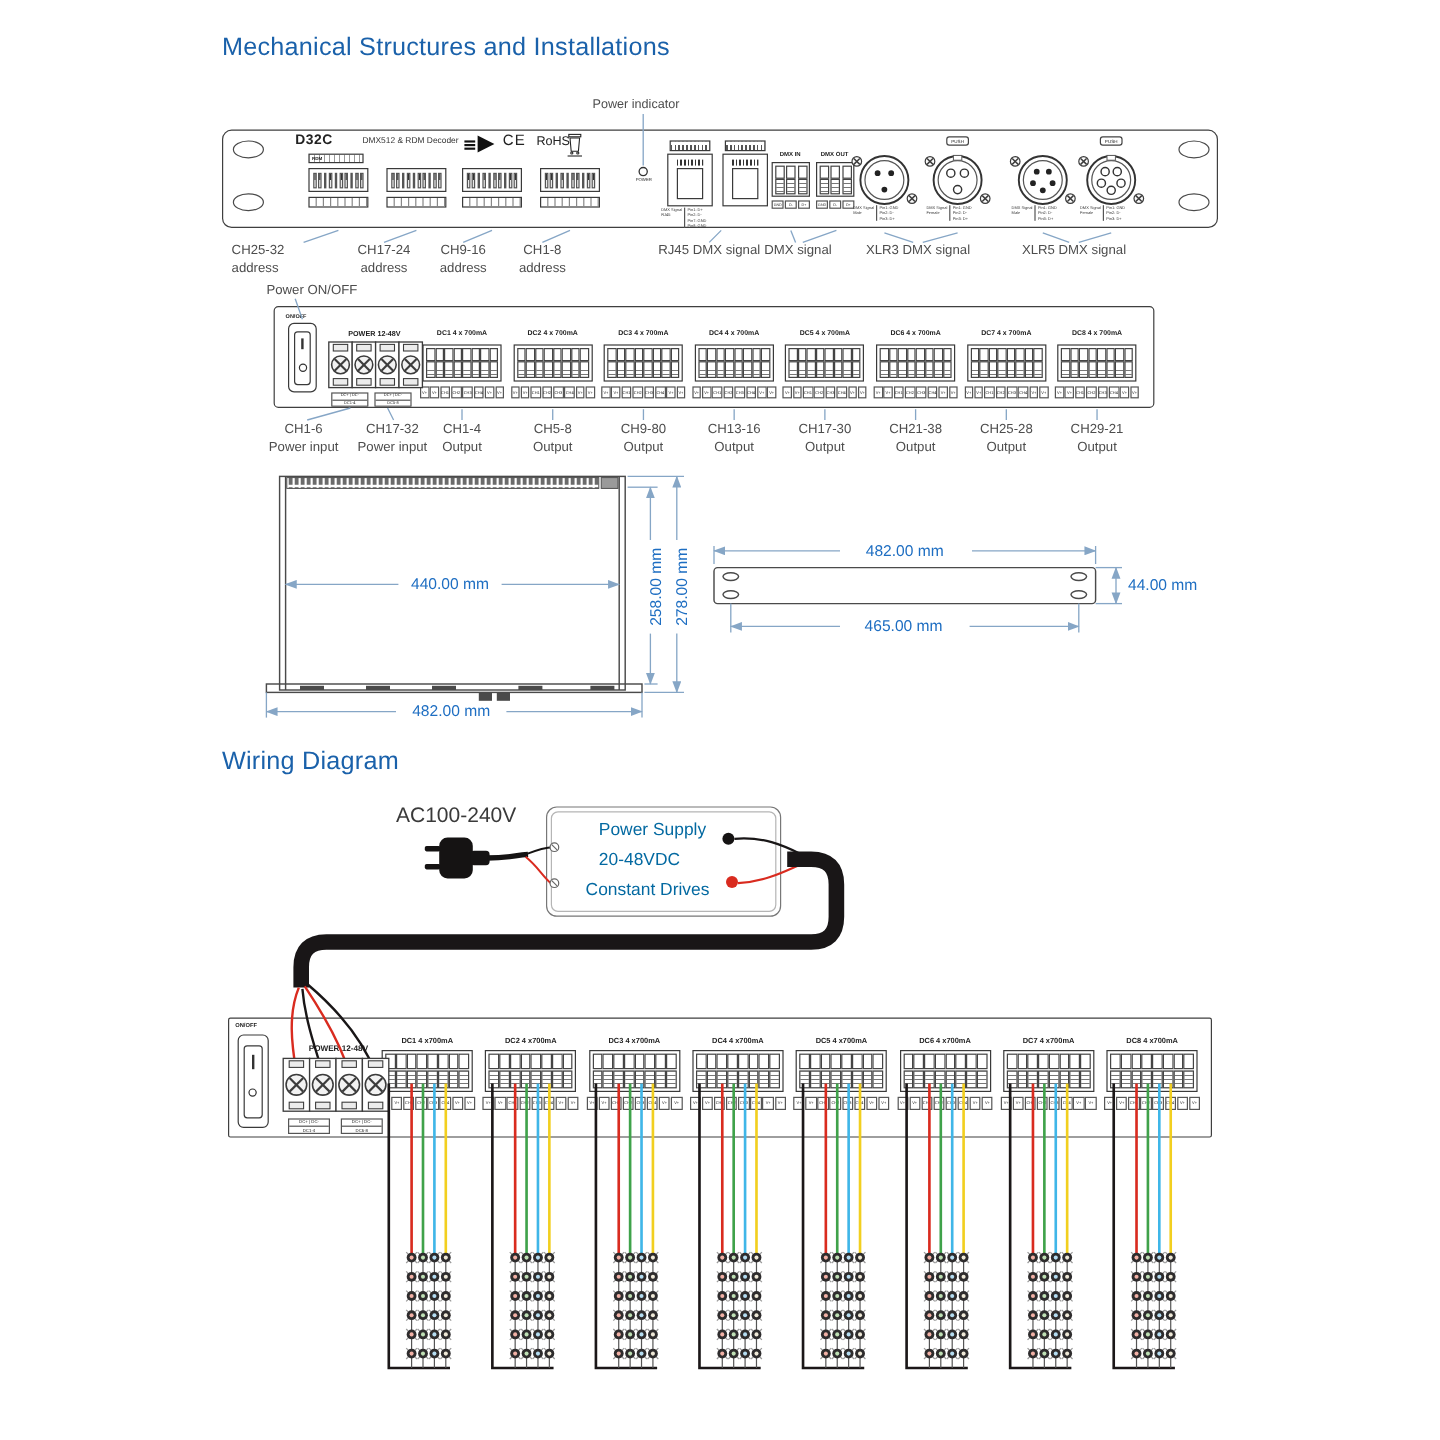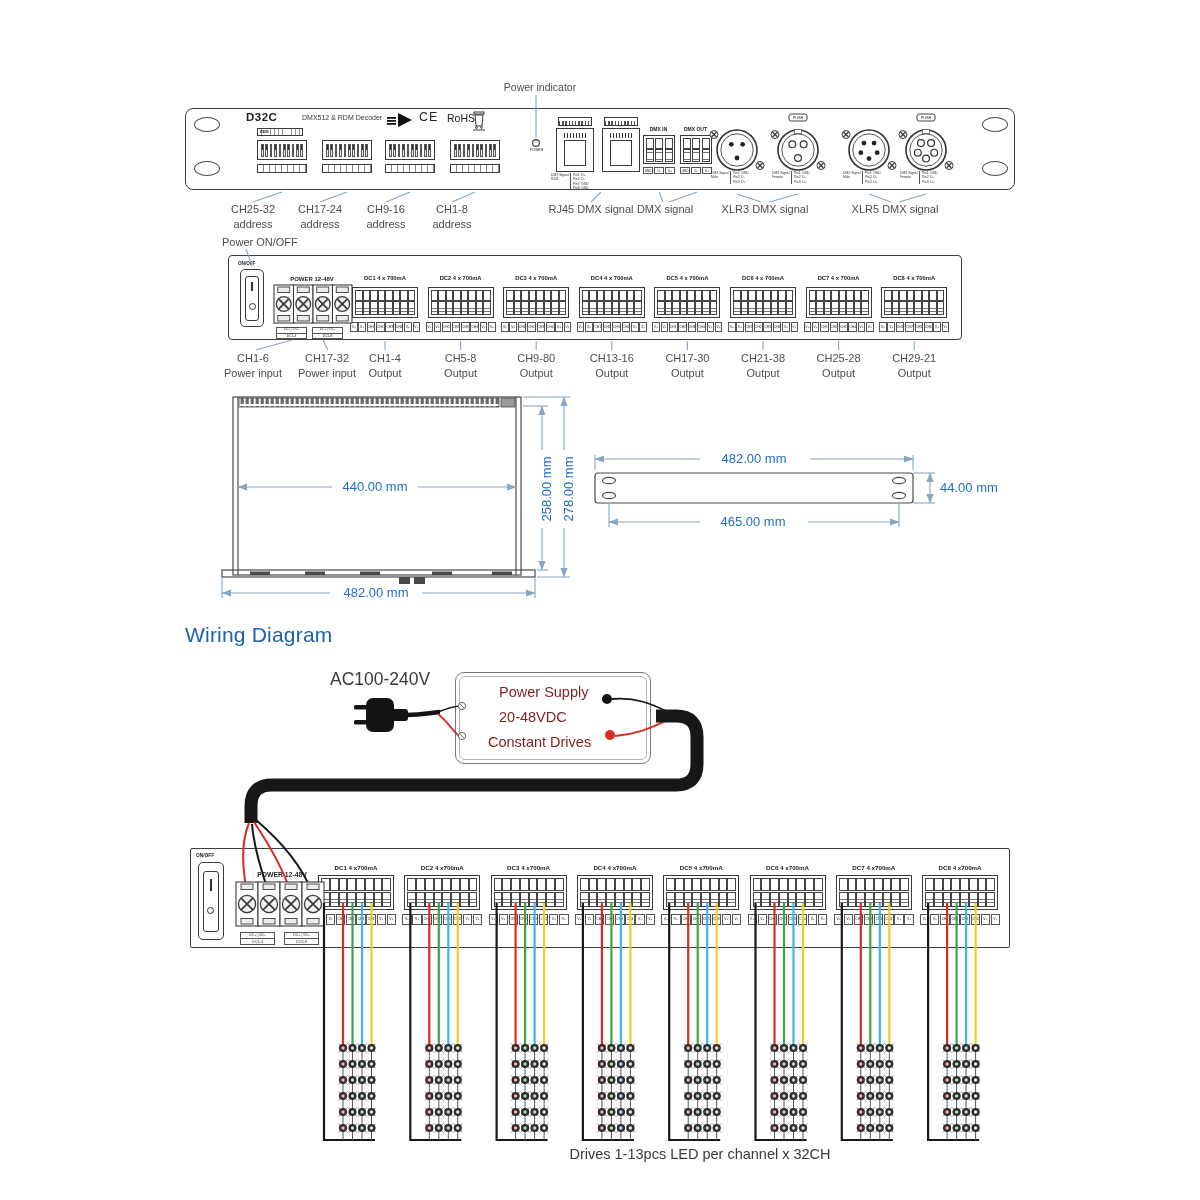--- a/index.html
+++ b/index.html
@@ -9,31 +9,32 @@
   .panel{position:absolute;background:#fff;border:1.5px solid #3f3f3f;z-index:1;box-sizing:border-box}
   .oval{position:absolute;border:1.2px solid #4a4a4a;border-radius:50%;z-index:2;background:#fff}
   .sec-title{position:absolute;font-size:21px;color:#1a61aa;letter-spacing:.2px;z-index:3}
   .cap{position:absolute;color:#4d4d4d;text-align:center;z-index:3}
   svg.ov{position:absolute;left:0;top:0;z-index:5;pointer-events:none}
   .pbox{position:absolute;border:.7px solid #555;background:#fff;z-index:2;text-align:center;
         color:#222;box-sizing:border-box;display:flex;flex-direction:column;justify-content:center}
   .pbox .r1{font-size:3.3px;line-height:1.7;border-bottom:.6px solid #555}
   .pbox .r2{font-size:3.3px;line-height:1.7}
   .dimtxt{font-size:13px;fill:#1e6ec2}
-  .psu-line{position:absolute;font-size:14.5px;color:#7f1d1d;z-index:3}
+  .psu-line{position:absolute;font-size:14.5px;color:#0369a1;z-index:3}
   .conn-cap{position:absolute;display:flex;gap:2px;font-size:3.3px;line-height:1.3;color:#333;
             white-space:pre-line;z-index:3}
   .conn-cap .pins{border-left:.5px solid #555;padding-left:1.5px}
 </style>
 </head>
 <body>
 
 <div id="cv">
 
-  <div class="cap" style="left:490px;top:81px;width:100px;font-size:10.5px">Power indicator</div>
+  <div class="sec-title" style="left:185px;top:28px">Mechanical Structures and Installations</div>
+  <div class="cap" style="left:480px;top:81px;width:100px;font-size:10.5px">Power indicator</div>
 
   <div class="panel" style="left:185px;top:108px;width:830px;height:82px;border-radius:8px"></div>
   <div class="oval" style="left:194px;top:117px;width:24px;height:13px"></div>
   <div class="oval" style="left:194px;top:161px;width:24px;height:13px"></div>
   <div class="oval" style="left:982px;top:117px;width:24px;height:13px"></div>
   <div class="oval" style="left:982px;top:161px;width:24px;height:13px"></div>
 
   <div class="abs" style="left:246px;top:111px;font-size:11.5px;font-weight:700;letter-spacing:.5px;color:#222;z-index:3">D32C</div>
   <div class="abs" style="left:302px;top:114px;font-size:7px;color:#333;z-index:3">DMX512 &amp; RDM Decoder</div>
   <div class="abs" style="left:419px;top:110px;font-size:12.5px;letter-spacing:1px;color:#222;z-index:3">CE</div>
@@ -1571,21 +1572,20 @@
   <div class="abs" style="left:236px;top:871px;width:92px;font-size:6.8px;font-weight:700;text-align:center;color:#222;z-index:3">POWER  12-48V</div>
   <div class="pbox" style="left:240px;top:932px;width:35px;height:13px">
     <div class="r1" style="font-size:3.6px">DC+ | DC-</div>
     <div class="r2" style="font-size:3.6px">DC1-4</div>
   </div>
   <div class="pbox" style="left:284px;top:932px;width:35px;height:13px">
     <div class="r1" style="font-size:3.6px">DC+ | DC-</div>
     <div class="r2" style="font-size:3.6px">DC5-8</div>
   </div>
 
-  <div class="abs" style="left:450px;top:1146px;width:500px;font-size:14.5px;color:#3a3a3a;text-align:center;z-index:3">Drives 1-13pcs LED per channel x 32CH</div>
 <div style="position: absolute; left: 257px; top: 140px; width: 50px; height: 20px; border: 1px solid rgb(58, 58, 58); z-index: 2; display: flex; align-items: flex-end; gap: 1.7px; padding: 2px 3px; box-sizing: border-box; background: rgb(255, 255, 255);">
       <div style="position: static; width: 2.6px; height: 11px; border: 0.5px solid rgb(85, 85, 85); background: linear-gradient(rgb(51, 51, 51) 0px, rgb(51, 51, 51) 45%, rgb(233, 233, 233) 45%, rgb(233, 233, 233) 100%);"></div>
       <div style="position: static; width: 2.6px; height: 11px; border: 0.5px solid rgb(85, 85, 85); background: linear-gradient(rgb(51, 51, 51) 0px, rgb(51, 51, 51) 45%, rgb(233, 233, 233) 45%, rgb(233, 233, 233) 100%);"></div>
       <div style="position: static; width: 2.6px; height: 11px; border: 0.5px solid rgb(85, 85, 85); background: linear-gradient(rgb(51, 51, 51) 0px, rgb(51, 51, 51) 45%, rgb(233, 233, 233) 45%, rgb(233, 233, 233) 100%);"></div>
       <div style="position: static; width: 2.6px; height: 11px; border: 0.5px solid rgb(85, 85, 85); background: linear-gradient(rgb(51, 51, 51) 0px, rgb(51, 51, 51) 45%, rgb(233, 233, 233) 45%, rgb(233, 233, 233) 100%);"></div>
       <div style="position: static; width: 2.6px; height: 11px; border: 0.5px solid rgb(85, 85, 85); background: linear-gradient(rgb(51, 51, 51) 0px, rgb(51, 51, 51) 45%, rgb(233, 233, 233) 45%, rgb(233, 233, 233) 100%);"></div>
       <div style="position: static; width: 2.6px; height: 11px; border: 0.5px solid rgb(85, 85, 85); background: linear-gradient(rgb(51, 51, 51) 0px, rgb(51, 51, 51) 45%, rgb(233, 233, 233) 45%, rgb(233, 233, 233) 100%);"></div>
       <div style="position: static; width: 2.6px; height: 11px; border: 0.5px solid rgb(85, 85, 85); background: linear-gradient(rgb(51, 51, 51) 0px, rgb(51, 51, 51) 45%, rgb(233, 233, 233) 45%, rgb(233, 233, 233) 100%);"></div>
       <div style="position: static; width: 2.6px; height: 11px; border: 0.5px solid rgb(85, 85, 85); background: linear-gradient(rgb(51, 51, 51) 0px, rgb(51, 51, 51) 45%, rgb(233, 233, 233) 45%, rgb(233, 233, 233) 100%);"></div>
       <div style="position: static; width: 2.6px; height: 11px; border: 0.5px solid rgb(85, 85, 85); background: linear-gradient(rgb(51, 51, 51) 0px, rgb(51, 51, 51) 45%, rgb(233, 233, 233) 45%, rgb(233, 233, 233) 100%);"></div>
@@ -1725,21 +1725,21 @@
 Pin2: D-
 Pin3: D+</span></div>
     <div class="conn-cap" style="left: 843px; top: 171px; width: 54px; position: absolute;"><span>DMX Signal
 Male</span><span class="pins">Pin1: GND
 Pin2: D-
 Pin3: D+</span></div>
     <div class="conn-cap" style="left: 900px; top: 171px; width: 54px; position: absolute;"><span>DMX Signal
 Female</span><span class="pins">Pin1: GND
 Pin2: D-
 Pin3: D+</span></div>
-    <div style="position: absolute; left: 193px; top: 203px; width: 120px; font-size: 11px; color: rgb(77, 77, 77); text-align: center; z-index: 3;">
+    <div style="position: absolute; left: 193px; top: 203px; width: 120px; font-size: 11px; color: rgb(77, 77, 77); text-align: left; z-index: 3;">
       <div style="position: static;">CH25-32</div>
       <div style="position: static; margin-top: 3px;">address</div>
     </div>
     <div style="position: absolute; left: 260px; top: 203px; width: 120px; font-size: 11px; color: rgb(77, 77, 77); text-align: center; z-index: 3;">
       <div style="position: static;">CH17-24</div>
       <div style="position: static; margin-top: 3px;">address</div>
     </div>
     <div style="position: absolute; left: 326px; top: 203px; width: 120px; font-size: 11px; color: rgb(77, 77, 77); text-align: center; z-index: 3;">
       <div style="position: static;">CH9-16</div>
       <div style="position: static; margin-top: 3px;">address</div>

